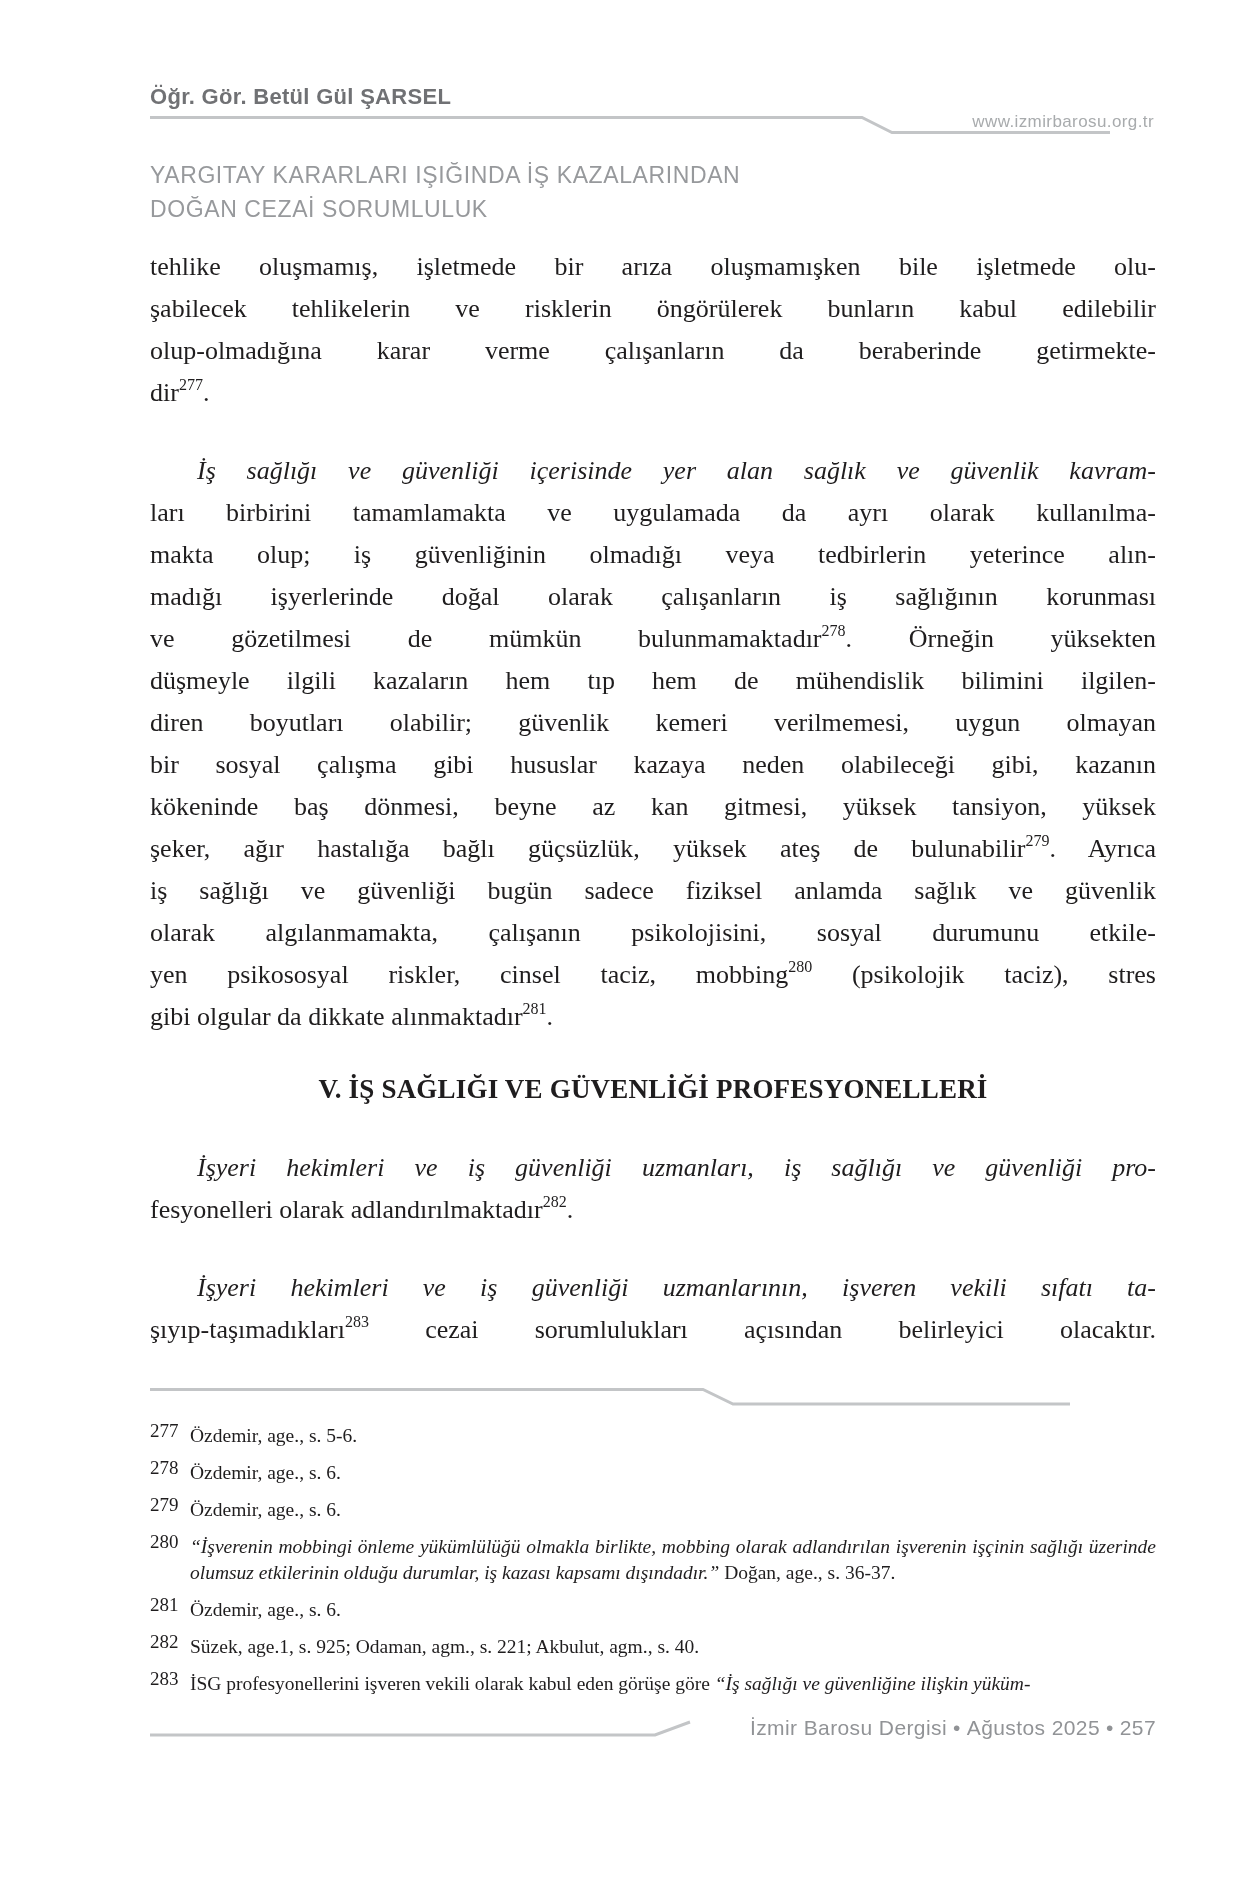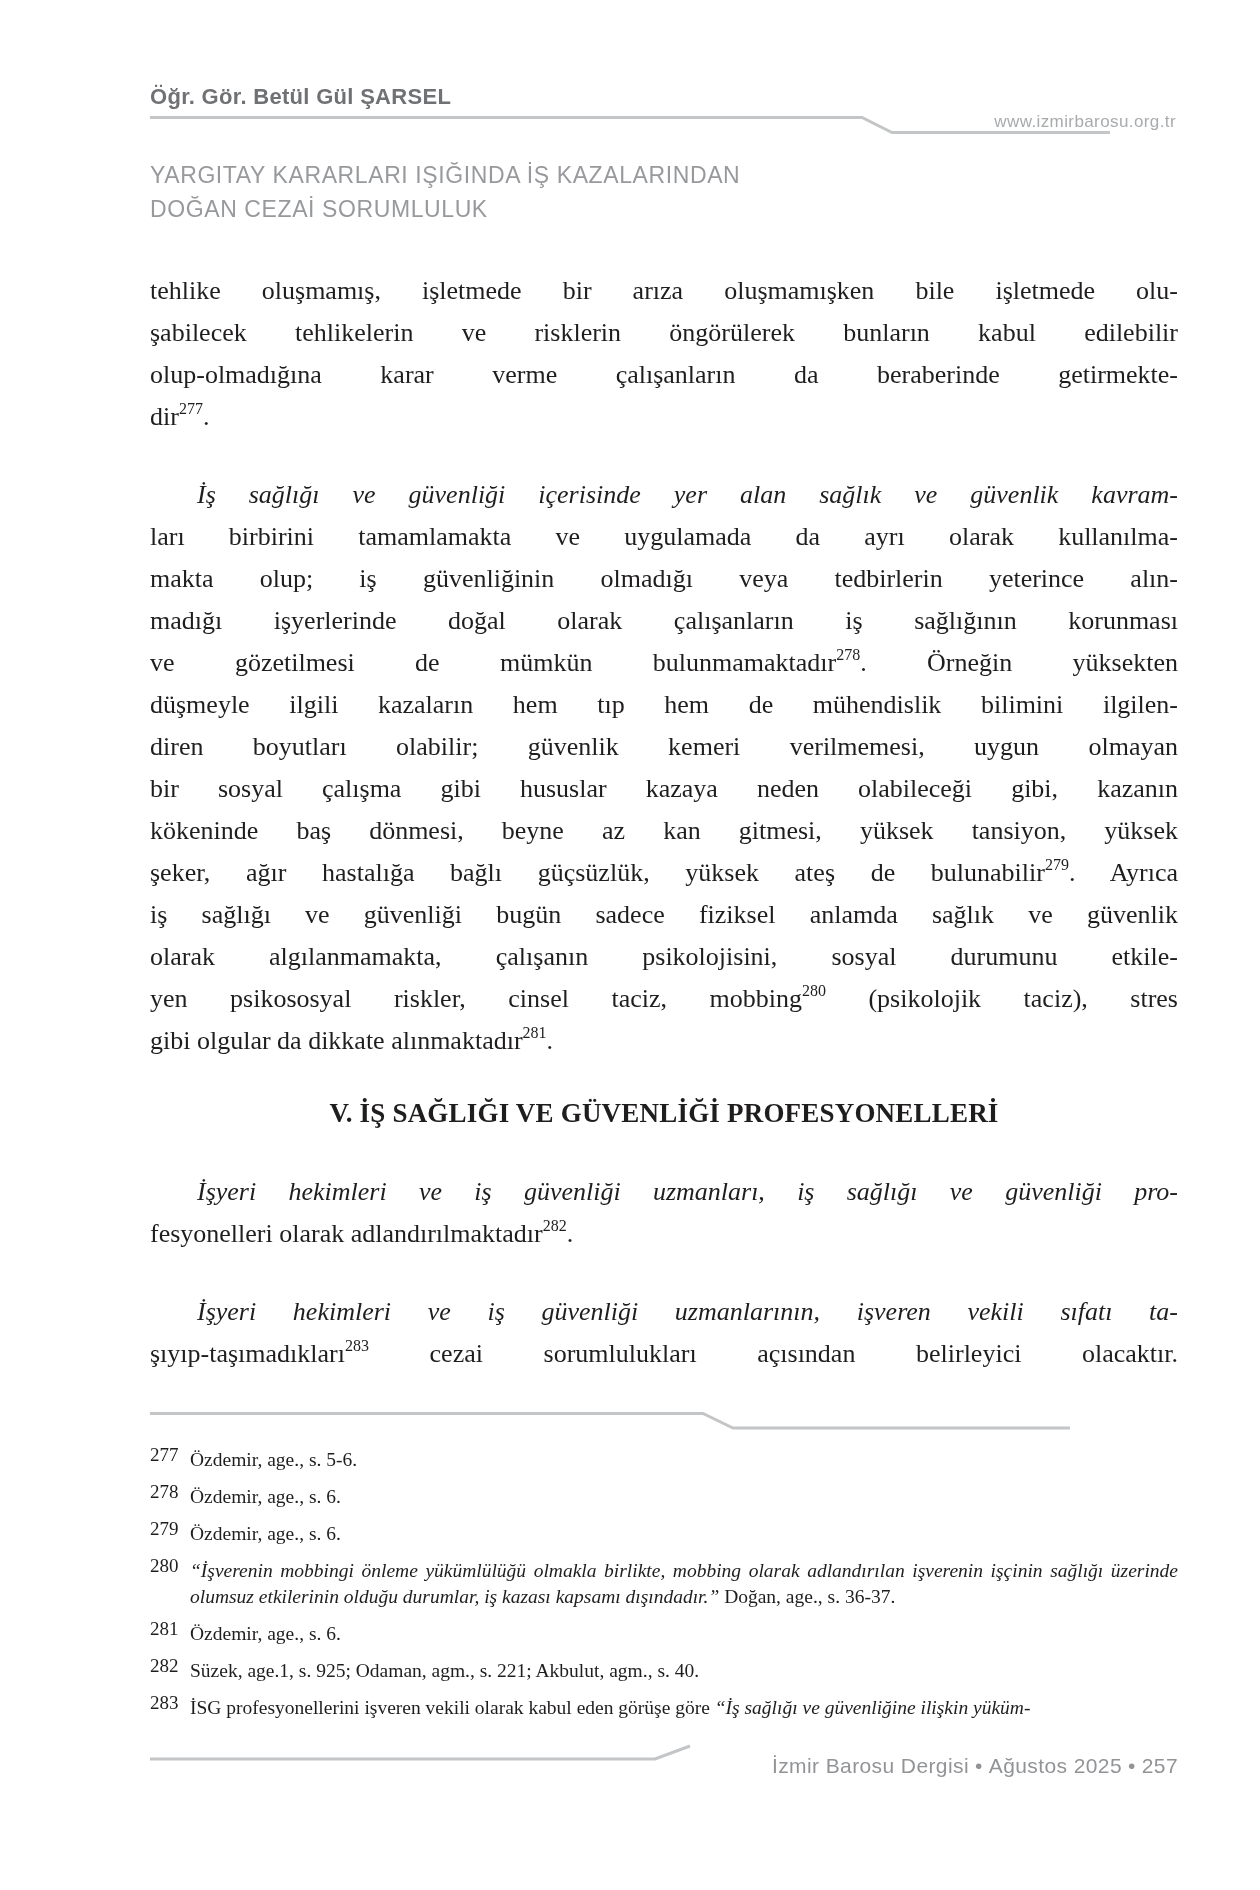--- a/index.html
+++ b/index.html
@@ -6,54 +6,54 @@
     --c-body:#1f1d1e;
     --c-author:#707174;
     --c-title:#97999c;
     --c-website:#a8abad;
     --c-rule:#c3c5c7;
     --c-footer:#919396;
   }
   html,body{margin:0;padding:0;background:#ffffff;}
   .page{
     width:1260px;height:1890px;box-sizing:border-box;
-    padding:84px 82px 0 150px;
+    padding:84px 104px 0 150px;
     font-family:"Liberation Serif",serif;
     color:var(--c-body);
     position:relative;overflow:hidden;background:#ffffff;border-radius:11px;
   }
   
   .hdr{font-family:"Liberation Sans",sans-serif;}
   .author{font-size:22px;font-weight:700;color:var(--c-author);letter-spacing:.3px;margin-bottom:5px;}
   .hdr-rule{position:relative;height:22px;color:var(--c-rule);}
   .hdr-rule svg{position:absolute;left:0;top:0;display:block;}
   .website{position:absolute;right:2px;bottom:5px;font-size:17px;color:var(--c-website);letter-spacing:.4px;margin-left:16px;}
   .title{margin-top:21px;font-size:23px;line-height:34px;color:var(--c-title);letter-spacing:.6px;font-weight:400;}
   
-  main{margin-top:44px;}
+  main{margin-top:20px;}
   .para{margin:0 0 36px 0;}
   .line{font-size:26px;line-height:42px;text-align:justify;text-align-last:justify;}
   .line.last{text-align-last:left;}
   .para .line.first{text-indent:47px;font-style:italic;}
   sup.fnref{font-size:16px;line-height:0;position:relative;top:-1px;vertical-align:super;}
   .section-heading{
     font-size:27px;font-weight:700;text-align:center;
     margin:6px 0 42px 0;letter-spacing:.2px;
   }
   
   .fn-rule{margin-top:12px;color:var(--c-rule);}
   .fn-rule svg{display:block;}
   .footnotes{margin-top:16px;}
   .fn{position:relative;padding-left:40px;margin-bottom:11px;font-size:19.5px;line-height:26px;text-align:justify;}
   .fn-num{position:absolute;left:0;top:-5px;font-size:19px;}
   .fn em{font-style:italic;}
   
   .page-footer{position:relative;height:44px;margin-top:6px;font-family:"Liberation Sans",sans-serif;color:var(--c-rule);}
   .page-footer svg{position:absolute;left:0;top:12px;display:block;}
-  .footer-text{position:absolute;right:0;top:22px;font-size:21px;color:var(--c-footer);letter-spacing:.4px;white-space:nowrap;}
+  .footer-text{position:absolute;right:0;top:8px;font-size:21px;color:var(--c-footer);letter-spacing:.4px;white-space:nowrap;}
   .footer-text .dot{margin:0 6px;}
 </style>
 </head>
 <body>
 
 <div class="page">
 
   <header class="hdr">
     <div class="author">Öğr. Gör. Betül Gül ŞARSEL</div>
     <div class="hdr-rule">

